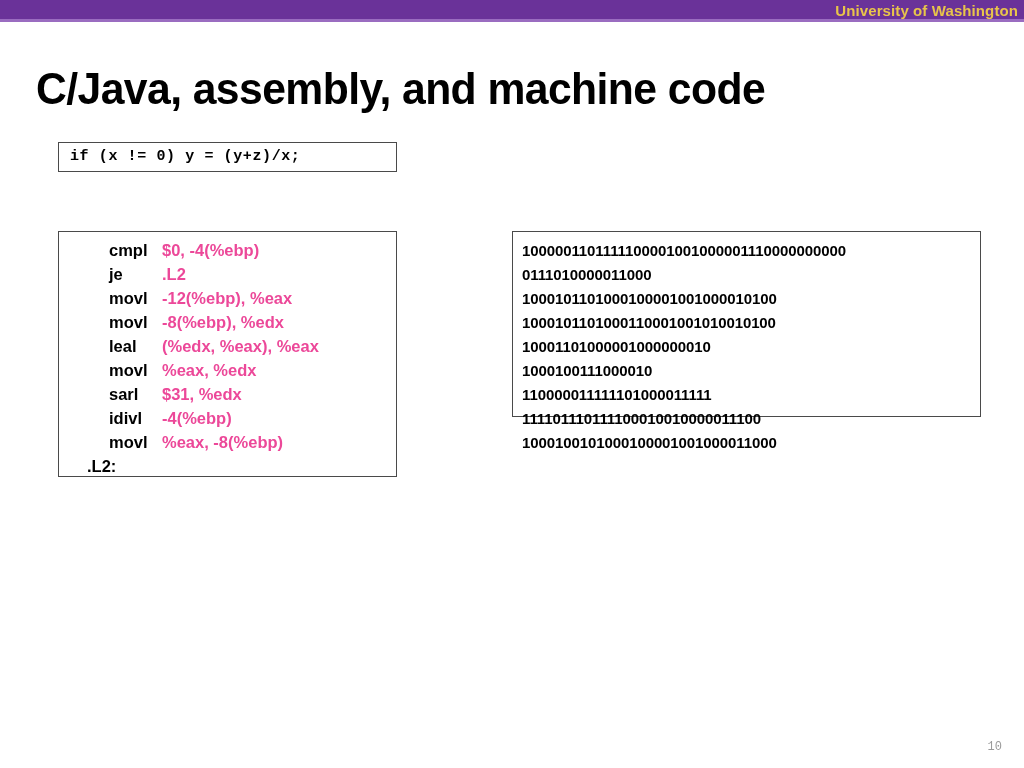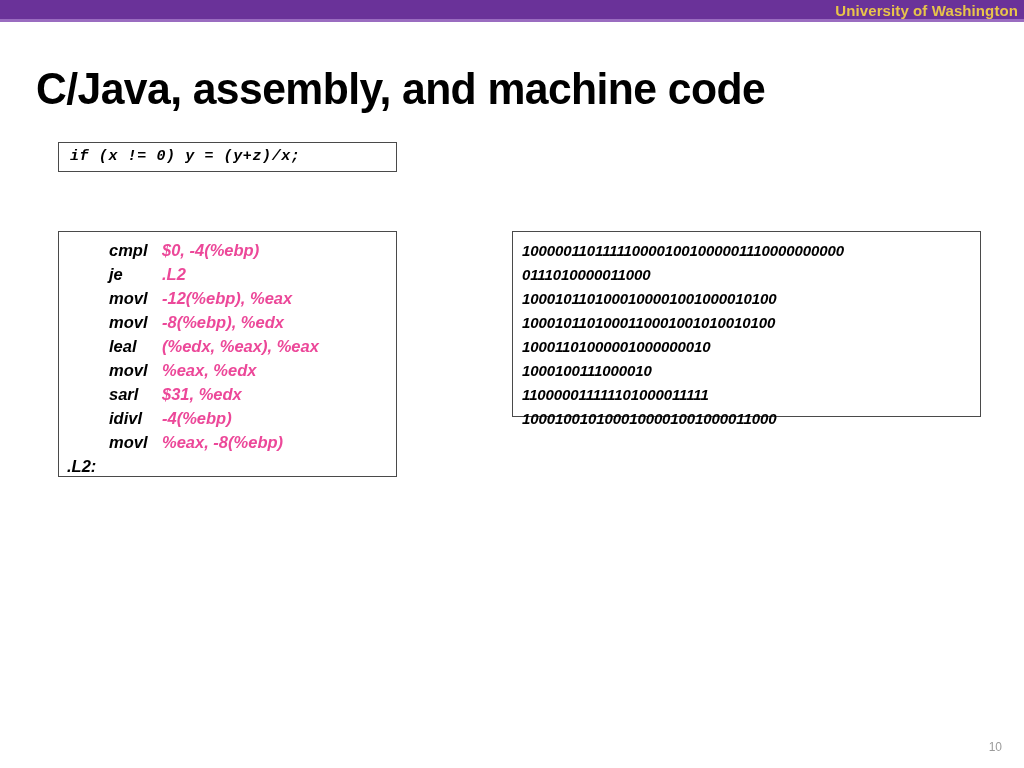--- a/index.html
+++ b/index.html
@@ -57,21 +57,20 @@
     transform: scaleX(0.97);
     transform-origin: left center;
   }
 
   
   .code-box {
     position: absolute;
     background: #ffffff;
     border: 1px solid #4a4a4a;
     box-sizing: border-box;
-    font-style: italic;
   }
 
   
   .c-box {
     left: 58px;
     top: 142px;
     width: 339px;
     height: 30px;
   }
   .c-code-line {
@@ -101,20 +100,21 @@
   }
   .asm-row {
     display: flex;
     height: 24px;
     align-items: flex-start;
     padding-left: 50px;
     box-sizing: border-box;
   }
   .asm-row.label-row {
     padding-left: 8px;
+    margin-left: 20px;
   }
   .asm-op {
     width: 53px;
     flex: 0 0 53px;
     font-size: 16.5px;
     font-weight: bold;
     color: #000000;
     white-space: nowrap;
   }
   .asm-args {
@@ -154,20 +154,21 @@
   }
 
   
   .page-number {
     position: absolute;
     right: 22px;
     bottom: 14px;
     font-size: 12px;
     color: #9b9b9b;
     font-weight: normal;
+    font-family: Liberation Mono, monospace;
   }
 </style>
 </head>
 <body>
 
 <div class="top-bar"></div>
 <div class="top-bar-underline"></div>
 <div class="org-name">University of Washington</div>
 
 <div class="slide-title">C/Java, assembly, and machine code</div>
@@ -222,17 +223,18 @@
 
 <div class="code-box mc-box">
   <div class="mc-list" id="mc-list">
       <div class="mc-row">1000001101111100001001000001110000000000</div>
       <div class="mc-row">0111010000011000</div>
       <div class="mc-row">1000101101000100001001000010100</div>
       <div class="mc-row">1000101101000110001001010010100</div>
       <div class="mc-row">10001101000001000000010</div>
       <div class="mc-row">1000100111000010</div>
       <div class="mc-row">110000011111101000011111</div>
+      <div class="mc-row">111101110111100010010000011100</div>
       <div class="mc-row">1000100101000100001001000011000</div>
     </div>
 </div>
 
 <div class="page-number">10</div>
 
 </body></html>

